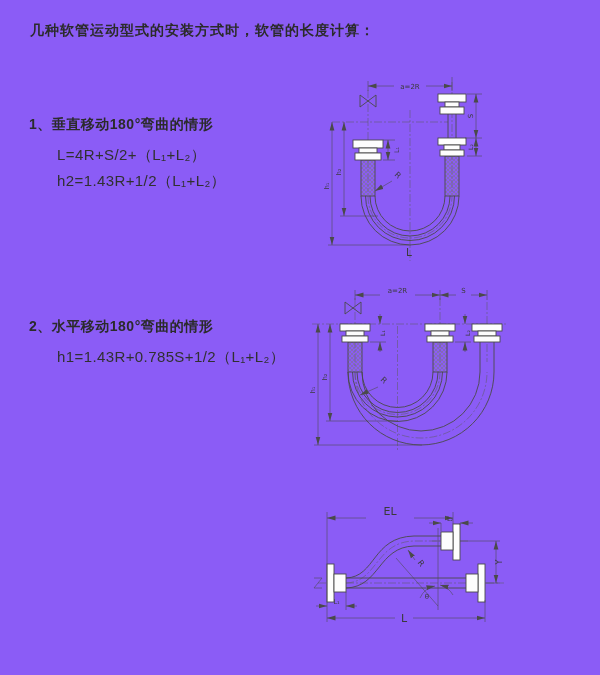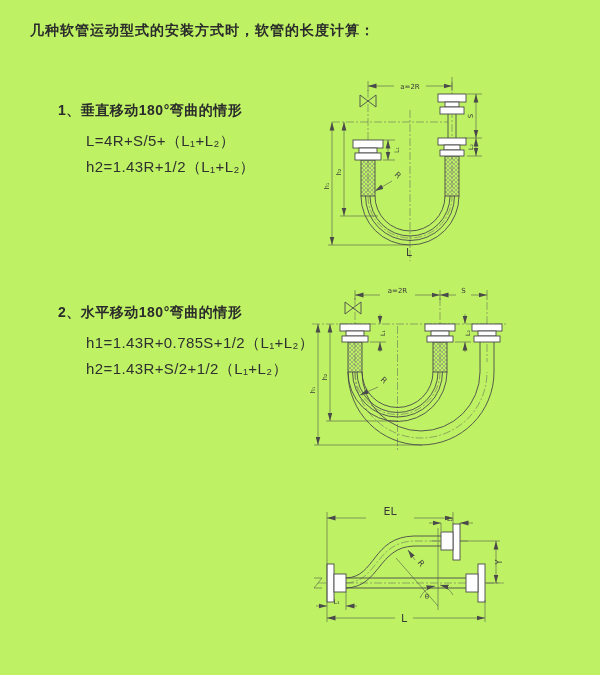--- a/index.html
+++ b/index.html
@@ -1,38 +1,38 @@
 <!DOCTYPE html>
 <html><head>
 <meta charset="utf-8">
 <style>
   html,body{margin:0;padding:0;background:#e8e8e8;}
-  #page{position:relative;width:600px;height:675px;background:#bef264;overflow:hidden;
+  #page{position:relative;width:600px;height:675px;background:#8b5cf6;overflow:hidden;
         font-family:"Liberation Sans","DejaVu Sans",sans-serif;color:#2b2b2b;}
   .title{position:absolute;left:30px;top:22px;font-size:14px;font-weight:600;letter-spacing:1px;}
-  .sec{position:absolute;left:58px;}
+  .sec{position:absolute;left:29px;margin-top:14px;}
   .heading{font-size:14px;font-weight:600;letter-spacing:0.5px;margin-bottom:8px;}
   .formula{font-size:15px;font-weight:400;letter-spacing:0.4px;line-height:25.5px;margin-left:28px;color:#303030;}
   svg{position:absolute;}
   svg text{font-family:"DejaVu Sans","Liberation Sans",sans-serif;fill:#3a3a3a;}
   .ln{stroke:#4a4a4a;fill:none;stroke-width:0.9;}
   .thin{stroke:#4a4a4a;fill:none;stroke-width:0.55;}
   .cl{stroke:#5a5a5a;fill:none;stroke-width:0.5;stroke-dasharray:8 2 2 2;}
   .fit{stroke:#4a4a4a;fill:#fdfdfd;stroke-width:0.9;}
 </style>
 </head>
 <body>
 
 <div id="page">
 
   <div class="title">几种软管运动型式的安装方式时，软管的长度计算：</div>
 
   <div class="sec" style="top:102px">
     <div class="heading">1、垂直移动180°弯曲的情形</div>
-    <div class="formula">L=4R+S/5+（L₁+L₂）</div>
+    <div class="formula">L=4R+S/2+（L₁+L₂）</div>
     <div class="formula">h2=1.43R+1/2（L₁+L₂）</div>
   </div>
 
   <svg style="left:298px;top:64px" width="285" height="200" viewBox="0 0 285 200">
     <defs>
       <pattern id="braid1" width="4" height="4" patternUnits="userSpaceOnUse">
         <path d="M0,0 L4,4 M4,0 L0,4" stroke="#7a7a7a" stroke-width="0.5"></path>
       </pattern>
       <marker id="ar1" markerWidth="9" markerHeight="7" refX="8.5" refY="3" orient="auto-start-reverse" markerUnits="userSpaceOnUse">
         <path d="M0,0.6 L8.5,3 L0,5.4 z" fill="#4a4a4a"></path>
@@ -90,21 +90,20 @@
     <text transform="translate(174.5,83) rotate(-90)" font-size="6" text-anchor="middle">L₂</text>
     <text transform="translate(42.5,108) rotate(-90)" font-size="6.5" text-anchor="middle">h₂</text>
     <text transform="translate(30.5,122) rotate(-90)" font-size="6.5" text-anchor="middle">h₁</text>
     <text transform="translate(98,113) rotate(42)" font-size="8" text-anchor="middle">R</text>
     <text x="111" y="192" font-size="10.5" text-anchor="middle">L</text>
   </svg>
 
   <div class="sec" style="top:304px">
     <div class="heading">2、水平移动180°弯曲的情形</div>
     <div class="formula">h1=1.43R+0.785S+1/2（L₁+L₂）</div>
-    <div class="formula">h2=1.43R+S/2+1/2（L₁+L₂）</div>
   </div>
 
   <svg style="left:296px;top:282px" width="296" height="190" viewBox="0 0 296 190">
     <defs>
       <pattern id="braid2" width="4" height="4" patternUnits="userSpaceOnUse">
         <path d="M0,0 L4,4 M4,0 L0,4" stroke="#7a7a7a" stroke-width="0.5"></path>
       </pattern>
       <marker id="ar2" markerWidth="9" markerHeight="7" refX="8.5" refY="3" orient="auto-start-reverse" markerUnits="userSpaceOnUse">
         <path d="M0,0.6 L8.5,3 L0,5.4 z" fill="#4a4a4a"></path>
       </marker>

